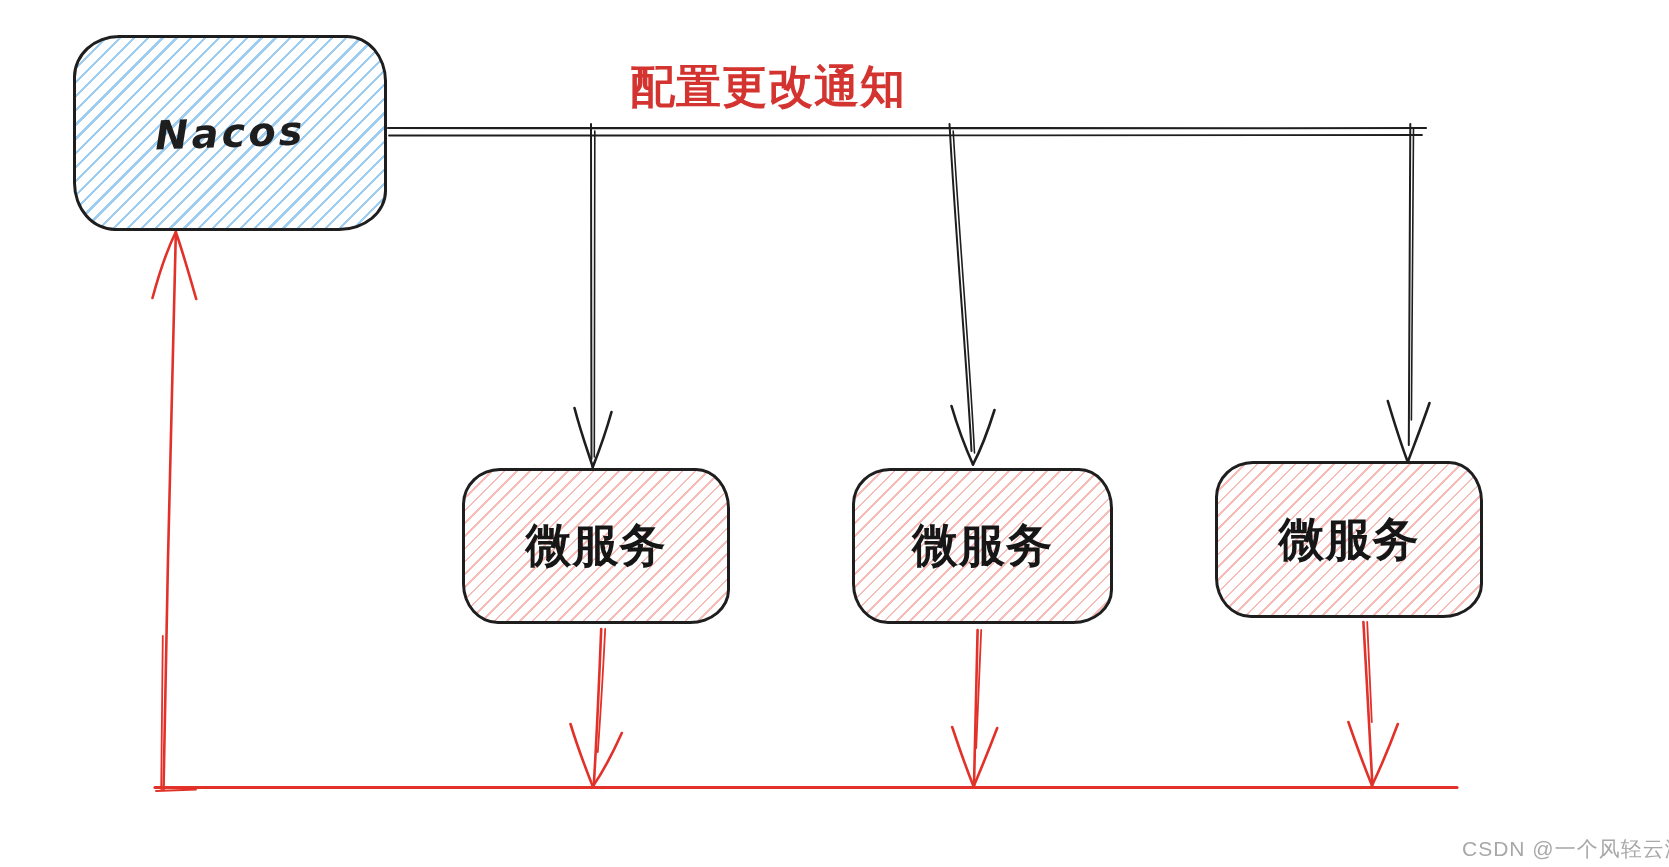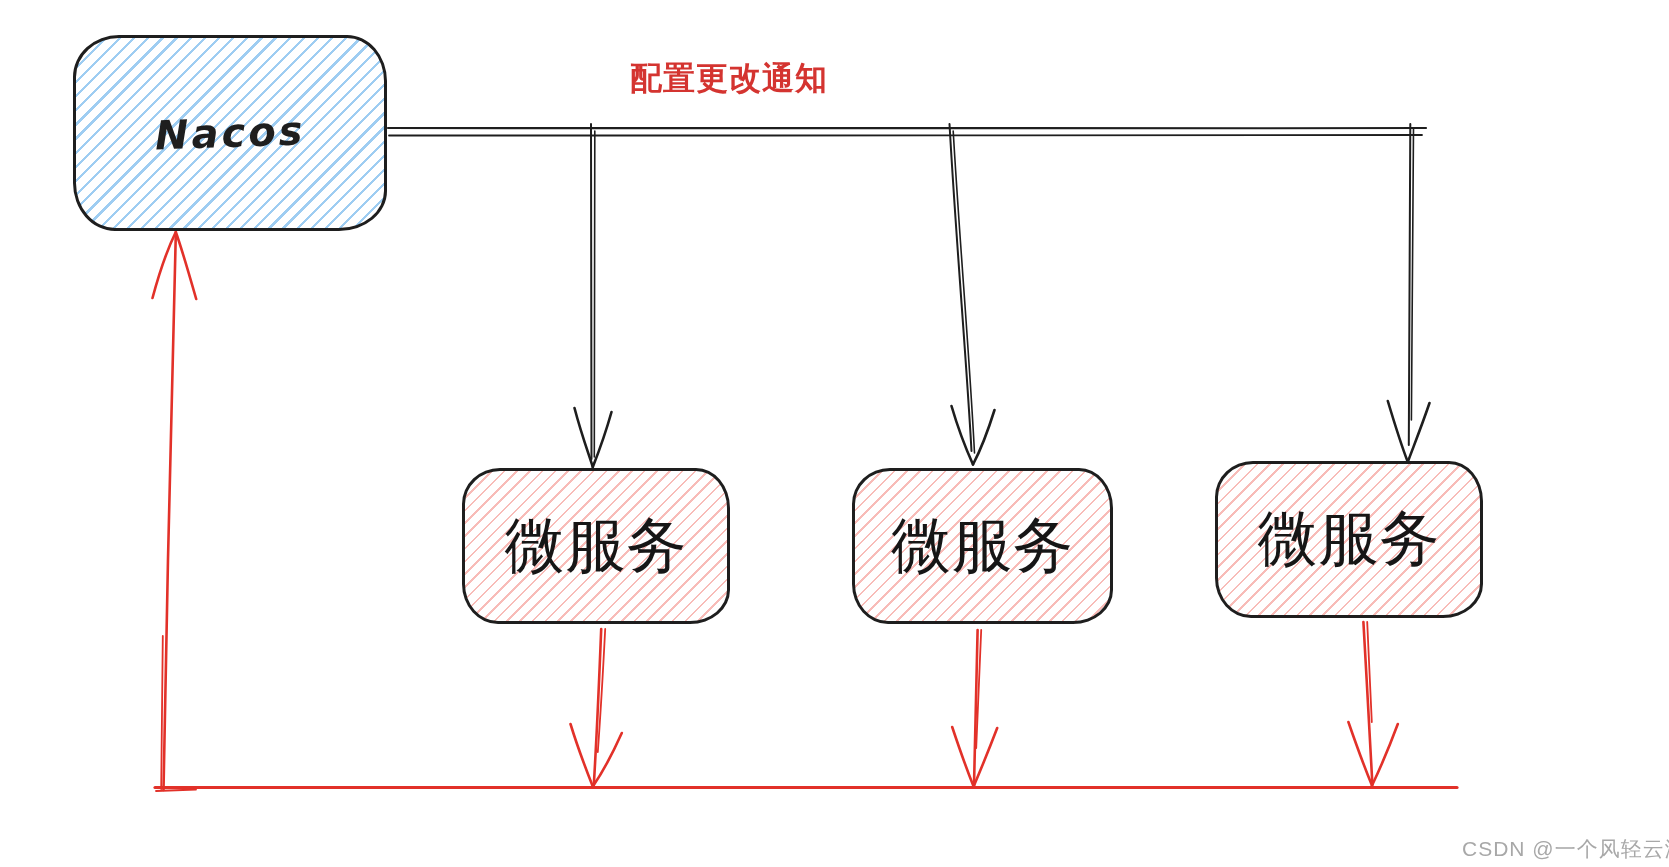--- a/index.html
+++ b/index.html
@@ -46,28 +46,28 @@
   }
   .node-service{
     border-radius:38px 34px 40px 36px / 36px 40px 34px 40px;
     background:repeating-linear-gradient(135deg,
       var(--pink-hatch) 0 1.8px, transparent 1.8px 9px);
   }
   .node-service.s1{left:462px;top:468px;width:268px;height:156px;}
   .node-service.s2{left:852px;top:468px;width:261px;height:156px;}
   .node-service.s3{left:1215px;top:461px;width:268px;height:157px;}
   .service-label{
-    font-size:60px;font-weight:400;color:#161616;letter-spacing:1px;
+    font-size:46px;font-weight:700;color:#161616;letter-spacing:1px;
   }
 
   .edge-label{
     position:absolute;z-index:3;
     color:var(--red-text);font-weight:700;white-space:nowrap;
   }
-  .label-notify{left:630px;top:57px;font-size:32px;letter-spacing:1px;}
+  .label-notify{left:630px;top:57px;font-size:45px;letter-spacing:1px;}
   .label-fetch{
     left:78px;top:479px;font-size:45px;letter-spacing:1px;
     background:var(--canvas-bg);padding:3px 2px;
   }
   .watermark{
     position:absolute;z-index:3;left:1462px;top:835px;
     font-size:21px;color:var(--watermark-gray);
     letter-spacing:1px;white-space:nowrap;
   }
 </style>

